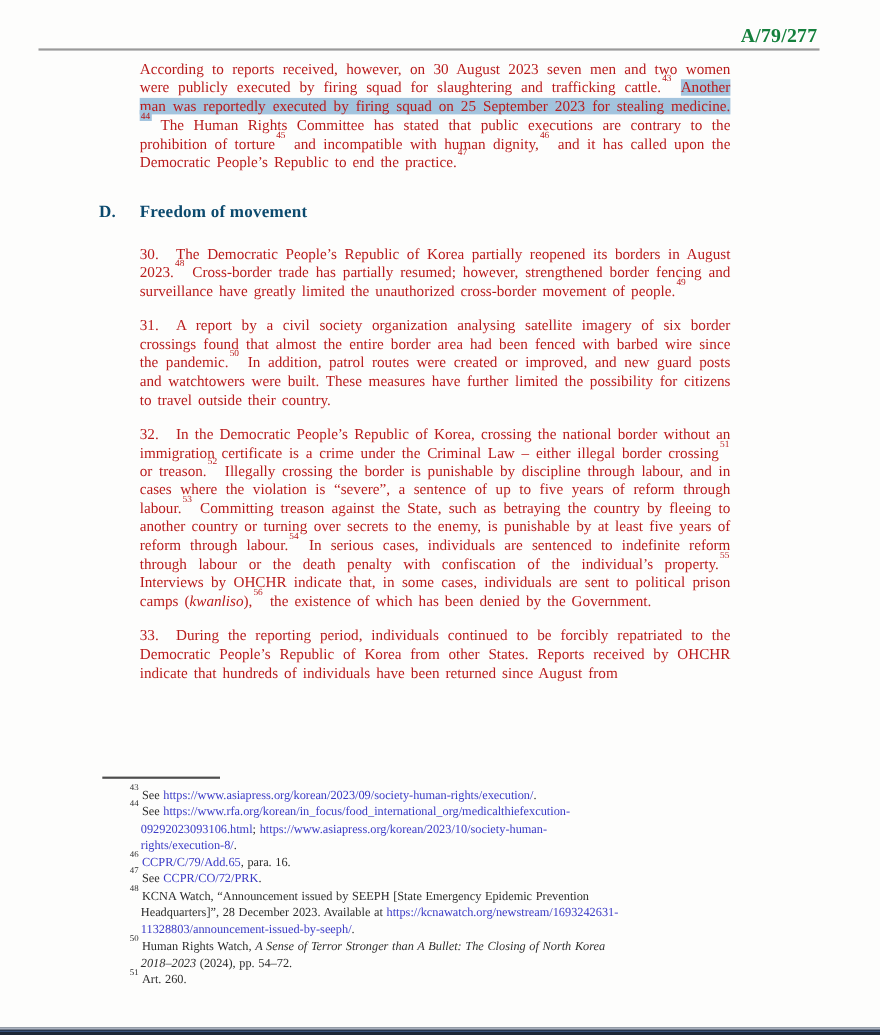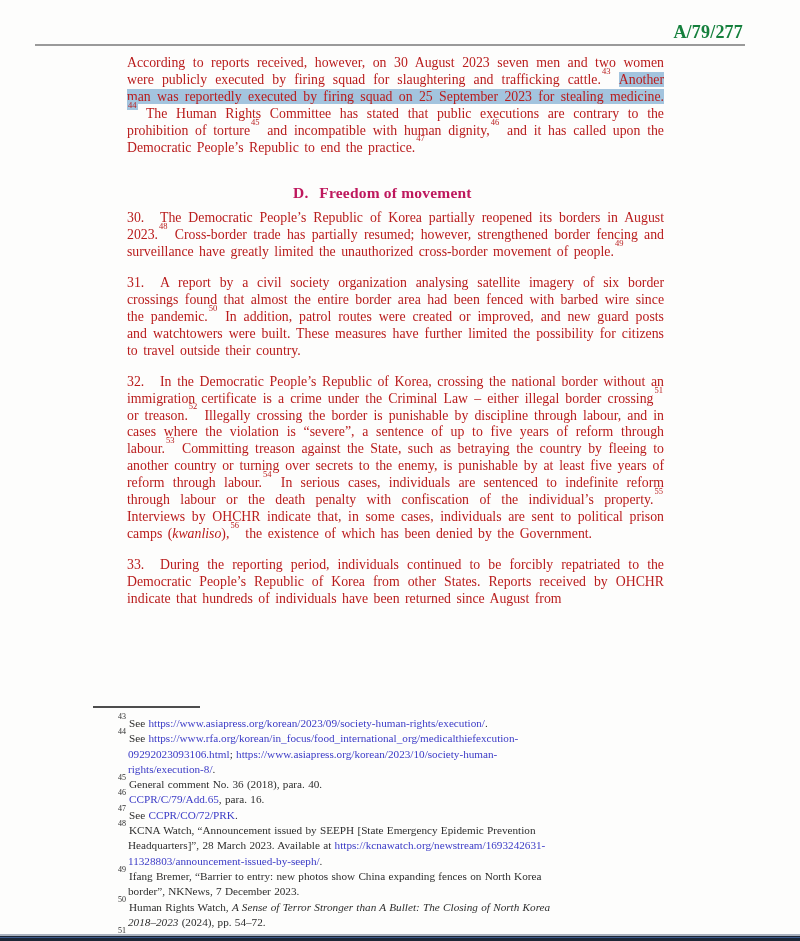--- a/index.html
+++ b/index.html
@@ -28,24 +28,23 @@
   .para {
     font-size:13.8px; line-height:16.9px; text-align:justify;
     word-spacing:2px; color:#b91c1c; margin-bottom:14px;
   }
   .para sup, .footnote sup {
     font-size:8.5px; line-height:0; position:relative; top:-4.5px;
     letter-spacing:0; padding:0 1px;
   }
   .intro { margin-bottom:0; }
   .section-heading {
-    margin-top:28px; margin-bottom:8px; margin-left:-37px;
-    font-size:15.5px; font-weight:bold; color:#be185d;
+    margin-top:28px; margin-bottom:21px; margin-left:-37px;
+    font-size:15.5px; font-weight:bold; color:#0c4a6e;
     letter-spacing:.2px;
-    text-align:center;
   }
   .sec-letter { display:inline-block; width:37px; }
   .para-num { display:inline-block; min-width:33px; }
 
   .hl { background:var(--hl,#a3c4de); }
   .link { color:var(--link,#3a3ac6); }
   .it { font-style:italic; }
 
   .footnotes {
     position:absolute; top:706px; left:93px; width:600px;
@@ -87,25 +86,23 @@
 
     <p class="para"><span class="para-num">33.</span><span><span>During the reporting period, individuals continued to be forcibly repatriated to the Democratic People’s Republic of Korea from other States. Reports received by OHCHR indicate that hundreds of individuals have been returned since August from</span></span></p>
 
   </div>
 
   <div class="footnotes">
     <div class="fn-sep"></div>
     <div id="fn-list">
         <div class="footnote"><sup>43</sup><span>See </span><span class="link">https://www.asiapress.org/korean/2023/09/society-human-rights/execution/</span><span>.</span></div>
         <div class="footnote"><sup>44</sup><span>See </span><span class="link">https://www.rfa.org/korean/in_focus/food_international_org/medicalthiefexcution-</span><br><span class="link">09292023093106.html</span><span>; </span><span class="link">https://www.asiapress.org/korean/2023/10/society-human-</span><br><span class="link">rights/execution-8/</span><span>.</span></div>
-        <div class="footnote"><sup>45</sup><span>General comment No. 36 (2018), para. 40.</span></div>
         <div class="footnote"><sup>46</sup><span class="link">CCPR/C/79/Add.65</span><span>, para. 16.</span></div>
         <div class="footnote"><sup>47</sup><span>See </span><span class="link">CCPR/CO/72/PRK</span><span>.</span></div>
-        <div class="footnote"><sup>48</sup><span>KCNA Watch, “Announcement issued by SEEPH [State Emergency Epidemic Prevention</span><br><span>Headquarters]”, 28 March 2023. Available at </span><span class="link">https://kcnawatch.org/newstream/1693242631-</span><br><span class="link">11328803/announcement-issued-by-seeph/</span><span>.</span></div>
-        <div class="footnote"><sup>49</sup><span>Ifang Bremer, “Barrier to entry: new photos show China expanding fences on North Korea</span><br><span>border”, NKNews, 7 December 2023.</span></div>
+        <div class="footnote"><sup>48</sup><span>KCNA Watch, “Announcement issued by SEEPH [State Emergency Epidemic Prevention</span><br><span>Headquarters]”, 28 December 2023. Available at </span><span class="link">https://kcnawatch.org/newstream/1693242631-</span><br><span class="link">11328803/announcement-issued-by-seeph/</span><span>.</span></div>
         <div class="footnote"><sup>50</sup><span>Human Rights Watch, </span><span class="it">A Sense of Terror Stronger than A Bullet: The Closing of North Korea</span><br><span class="it">2018–2023</span><span> (2024), pp. 54–72.</span></div>
         <div class="footnote"><sup>51</sup><span>Art. 260.</span></div>
       </div>
   </div>
 
   <div class="bottom-bar"></div>
 
 </div>
 
 </body></html>

